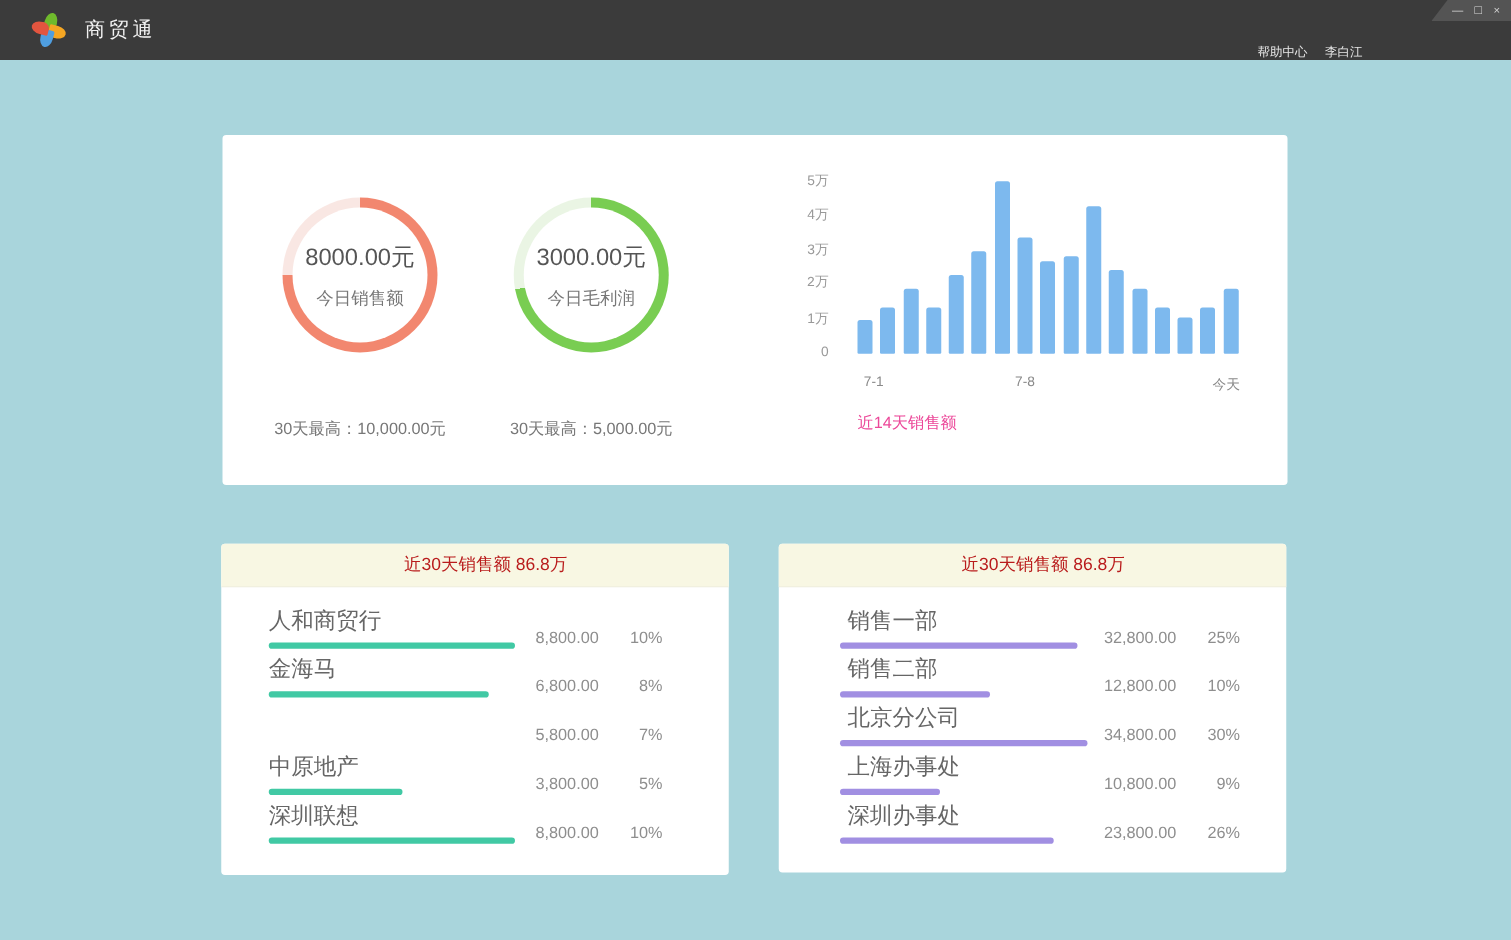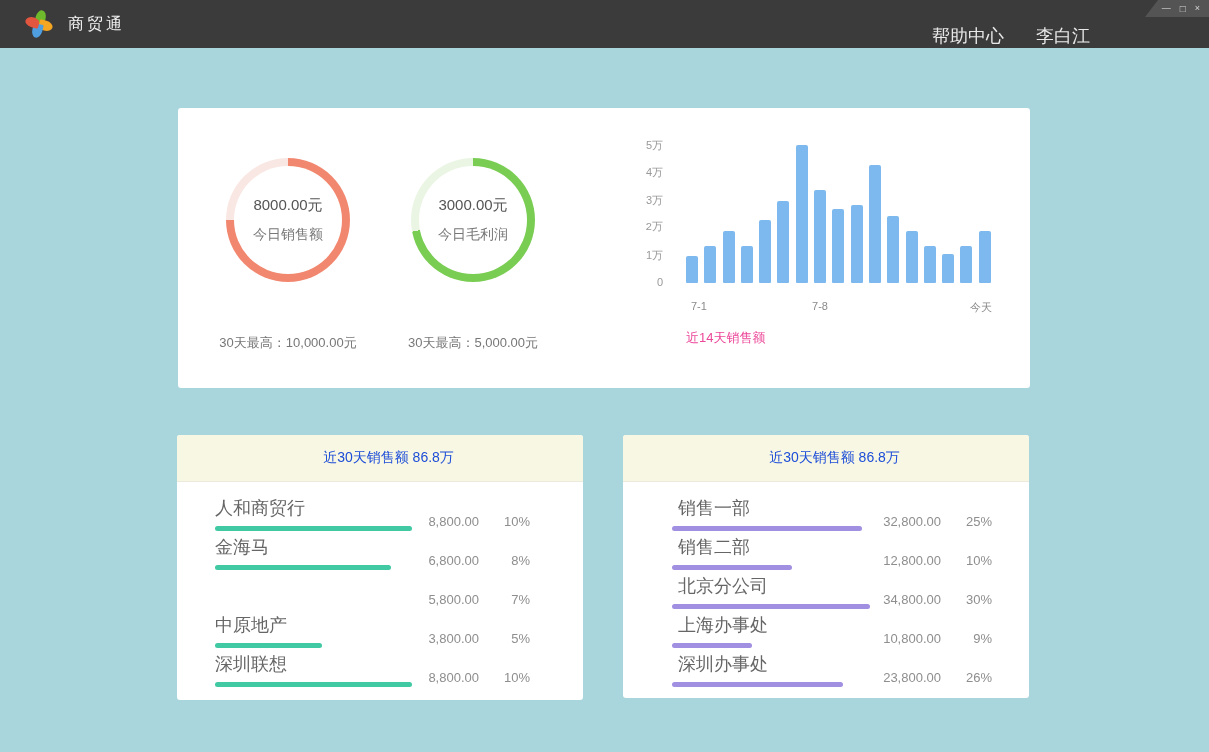--- a/index.html
+++ b/index.html
@@ -21,22 +21,22 @@
     position:absolute; left:8px; top:-1px; width:10px; height:14px;
     border-radius:55% 55% 50% 12% / 60% 60% 45% 12%;
     transform-origin:5px 14px;
   }
   .petal.p1 { background:#6fba2c; transform:rotate(15deg); }
   .petal.p2 { background:#f5a623; transform:rotate(105deg); }
   .petal.p3 { background:#4f9ee0; transform:rotate(195deg); }
   .petal.p4 { background:#e2553f; transform:rotate(285deg); }
   .app-title { font-size:16px; letter-spacing:3px; color:#f2f2f2; }
   .titlebar-right {
-    position:absolute; right:119px; top:12px; height:48px;
-    display:flex; align-items:center; gap:32px; font-size:18px; color:#e8e8e8;
+    position:absolute; right:119px; top:18px; height:48px;
+    display:flex; align-items:center; gap:14px; font-size:10px; color:#e8e8e8;
   }
   .titlebar-right span { cursor:pointer; }
 
   .win-controls {
     position:absolute; top:0; right:0; width:64px; height:17px;
     background:#545454;
     clip-path:polygon(13px 0, 100% 0, 100% 100%, 0 100%);
     display:flex; align-items:center; justify-content:flex-end;
     gap:9px; padding:0 9px 0 0; font-size:9px; color:#d5d5d5;
   }
@@ -54,44 +54,44 @@
   .gauge-col.g1 { left:15px; }
   .gauge-col.g2 { left:200px; }
   .gauge-ring {
     width:124px; height:124px; border-radius:50%;
     display:flex; align-items:center; justify-content:center;
   }
   .gauge-inner {
     width:108px; height:108px; border-radius:50%; background:#fff;
     display:flex; flex-direction:column; align-items:center; justify-content:center;
   }
-  .gauge-value { font-size:15px; color:#555; margin-bottom:11px; }
+  .gauge-value { font-size:19px; color:#555; margin-bottom:11px; }
   .gauge-label { font-size:14px; color:#777; }
   .gauge-footer { margin-top:52px; font-size:13px; color:#777; }
 
   
   .yaxis { position:absolute; left:445px; top:30px; width:40px; height:160px; }
   .ytick { position:absolute; right:0; width:40px; text-align:right; font-size:11px; color:#999; line-height:14px; }
   .bars {
     position:absolute; left:508px; top:37px; height:138px; width:306px;
     display:flex; align-items:flex-end; gap:6.3px;
   }
   .vbar { width:12px; border-radius:2px 2px 1px 1px; flex:none; }
   .xlabels { position:absolute; left:508px; top:192px; width:306px; height:14px; font-size:11px; color:#8a8a8a; }
   .xl-first { position:absolute; left:5px; }
   .xl-mid   { position:absolute; left:134px; transform:translateX(-50%); }
   .xl-last  { position:absolute; right:0; }
   .chart-title { position:absolute; left:508px; top:221px; width:306px; font-size:13px; color:#ec4899; }
 
   
   .card-header {
-    height:47px; background:#f8f7e3; border-bottom:1px solid #eceadb;
+    height:35px; background:#f8f7e3; border-bottom:1px solid #eceadb;
     border-radius:3px 3px 0 0;
     display:flex; align-items:center; justify-content:center;
-    font-size:14px; color:#1d4ed8;padding-left:17px;
+    font-size:14px; color:#b91c1c;padding-left:17px;
   }
   .rows { padding:14px 53px 0 38px; }
   .rank-card.right .rows { padding:14px 37px 0 49px; }
   .row { position:relative; height:39px; }
   .row-left { position:absolute; left:0; top:0; }
   .row-label { font-size:18px; color:#666; }
   .rank-card.right .row-label { margin-left:6px; }
   .row-bar { height:5px; border-radius:3px; margin-top:6px; }
   .row-right {
     position:absolute; right:0; bottom:6px;

